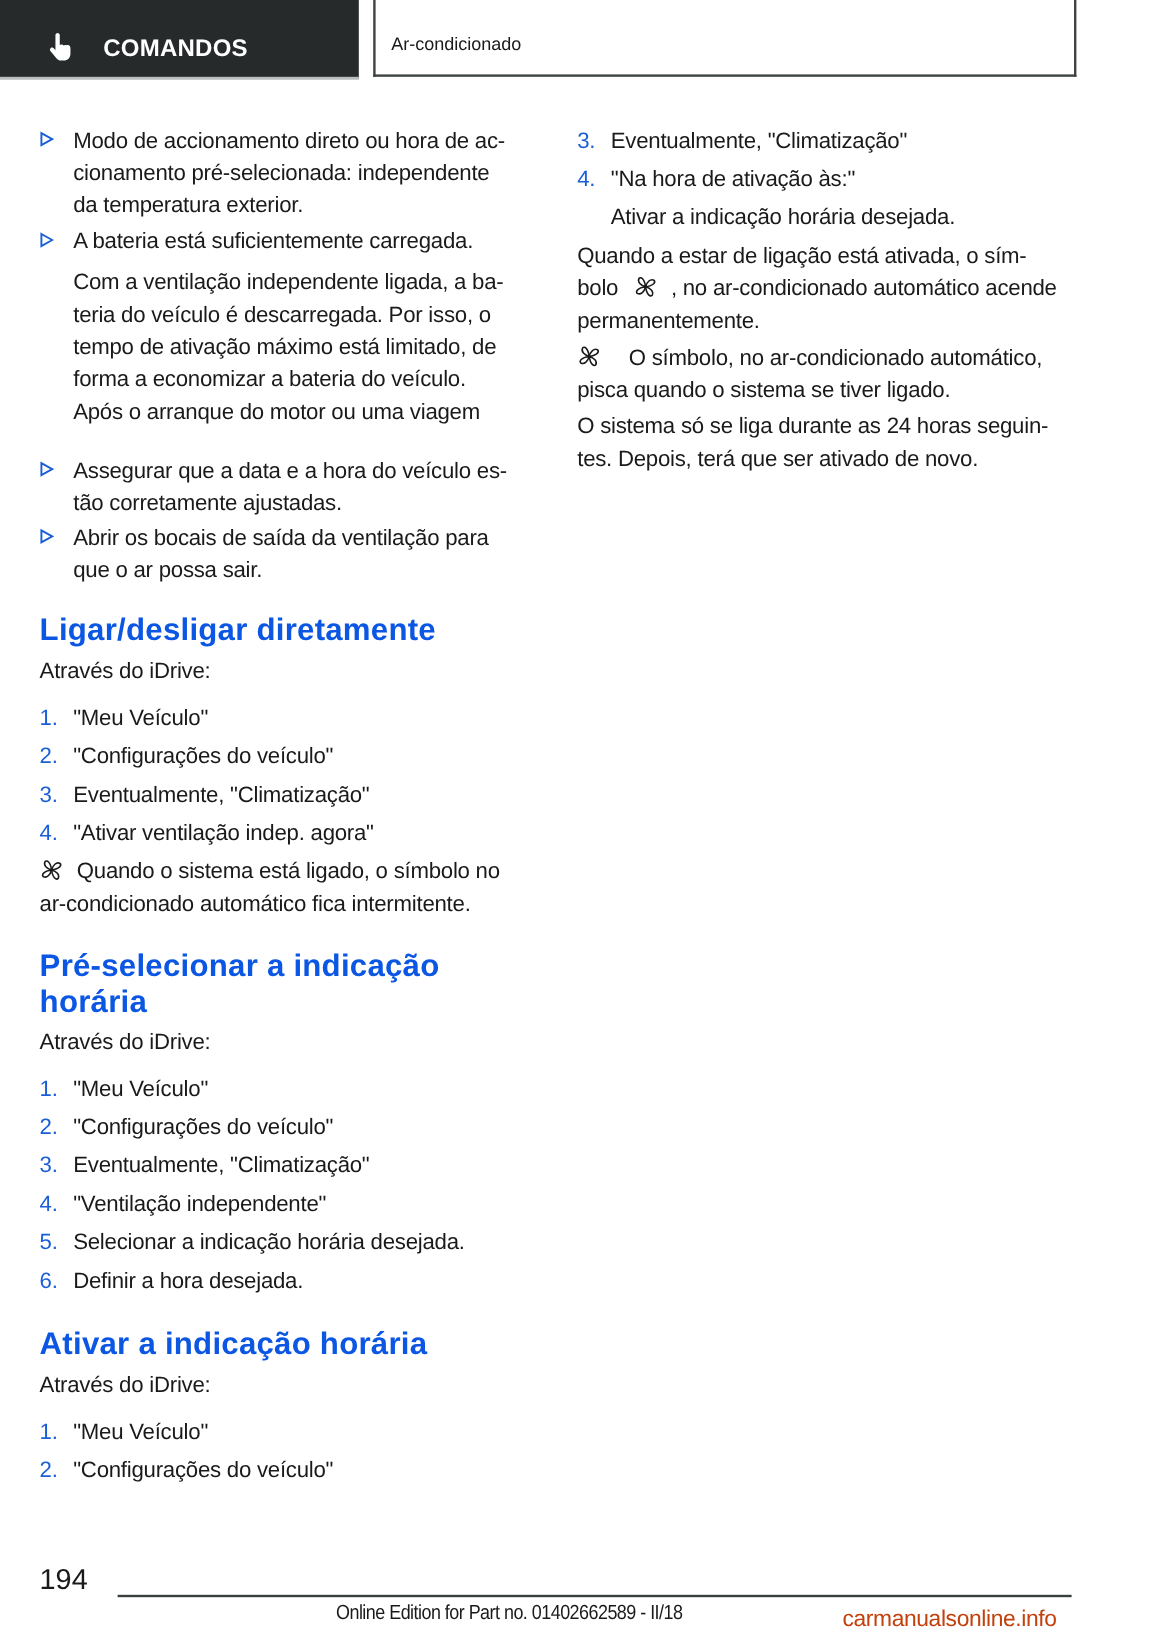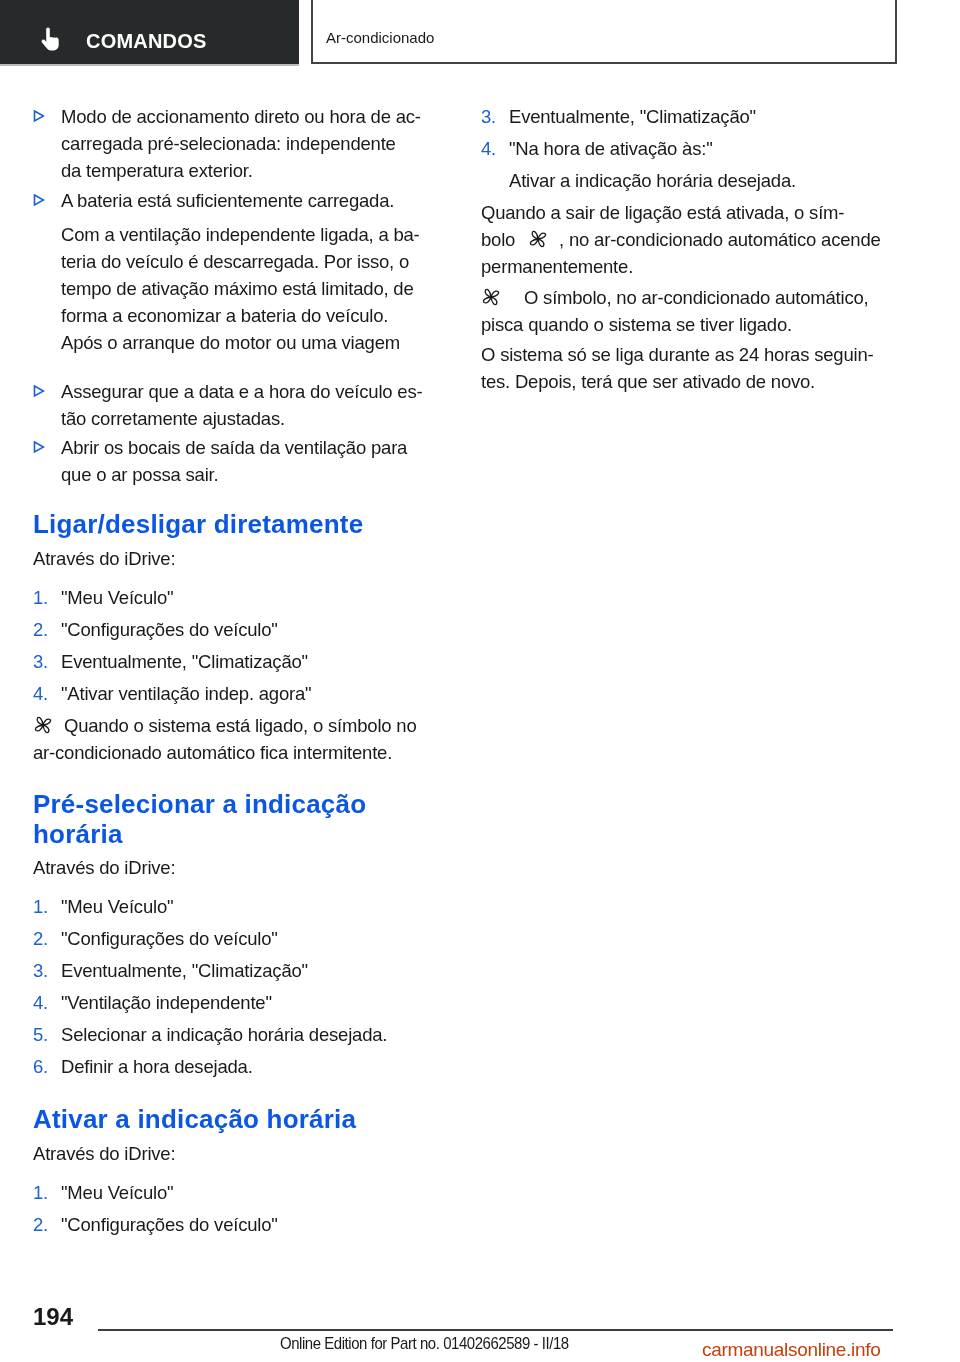--- a/index.html
+++ b/index.html
@@ -29,21 +29,21 @@
   .bullet .body { margin-left: 28px; }
 
   .ol-item { position: absolute; left: 0; width: 430px; }
   .ol-item .num { position: absolute; left: 0; top: 0; color: #1a5fd6; }
   .ol-item .body { margin-left: 28px; }
 
   h2 { position: absolute; left: 0; color: #0b57e3; font-weight: bold; font-size: 26px; line-height: 30px; letter-spacing: 0.2px; }
 
   .fan { display: inline-block; width: 20px; height: 20px; vertical-align: -3px; }
 
-  .footer-page { position: absolute; left: 33px; top: 1303px; font-weight: bold; font-size: 24px; color: #1a1a1a; }
+  .footer-page { position: absolute; left: 33px; top: 1303px; font-weight: normal; font-size: 24px; color: #1a1a1a; }
   .footer-line { position: absolute; left: 98px; top: 1329px; width: 795px; height: 2px; background: #3b3e3f; }
   .footer-ed { position: absolute; left: 280px; top: 1334px; font-size: 17px; color: #1a1a1a; letter-spacing: -0.5px; transform: scaleX(0.88); transform-origin: left top; }
   .footer-wm { position: absolute; left: 702px; top: 1339px; font-size: 19px; color: #c2410c; letter-spacing: -0.3px; }
 </style>
 </head>
 <body>
 
 <div class="header">
   <div class="tab-dark">
     <svg class="hand" viewBox="0 0 24 26">
@@ -59,21 +59,21 @@
 <div class="col col-left">
 
   <div class="bullet txt" style="top:103px">
     <span class="tri">
         <svg width="12" height="14" viewBox="0 0 12 14">
           <path d="M1.5 2 L10.5 7 L1.5 12 Z" fill="none" stroke="#1a5fd6" stroke-width="1.6"></path>
         </svg>
       </span>
     <div class="body">
       <div>Modo de accionamento direto ou hora de ac-</div>
-      <div>carregada pré-selecionada: independente</div>
+      <div>cionamento pré-selecionada: independente</div>
       <div>da temperatura exterior.</div>
     </div>
   </div>
 
   <div class="bullet txt" style="top:187px">
     <span class="tri">
         <svg width="12" height="14" viewBox="0 0 12 14">
           <path d="M1.5 2 L10.5 7 L1.5 12 Z" fill="none" stroke="#1a5fd6" stroke-width="1.6"></path>
         </svg>
       </span>
@@ -199,21 +199,21 @@
   </div>
   <div class="ol-item txt" style="top:135px">
     <span class="num">4.</span>
     <div class="body">
       <div>"Na hora de ativação às:"</div>
       <div style="margin-top:5px">Ativar a indicação horária desejada.</div>
     </div>
   </div>
 
   <div class="txt" style="position:absolute;top:199px;left:0;width:430px">
-    <div>Quando a sair de ligação está ativada, o sím-</div>
+    <div>Quando a estar de ligação está ativada, o sím-</div>
     <div>
       <span>bolo</span>
       <svg class="fan" style="margin:0 6px 0 8px" viewBox="0 0 20 20">
         <g fill="none" stroke="#1a1a1a" stroke-width="1.3">
           <path d="M10 10 C6 9 3 6 4.5 3 C6 1.5 9 3 10 10 Z"></path>
           <path d="M10 10 C11 6 14 3 17 4.5 C18.5 6 17 9 10 10 Z"></path>
           <path d="M10 10 C14 11 17 14 15.5 17 C14 18.5 11 17 10 10 Z"></path>
           <path d="M10 10 C9 14 6 17 3 15.5 C1.5 14 3 11 10 10 Z"></path>
         </g>
       </svg>

